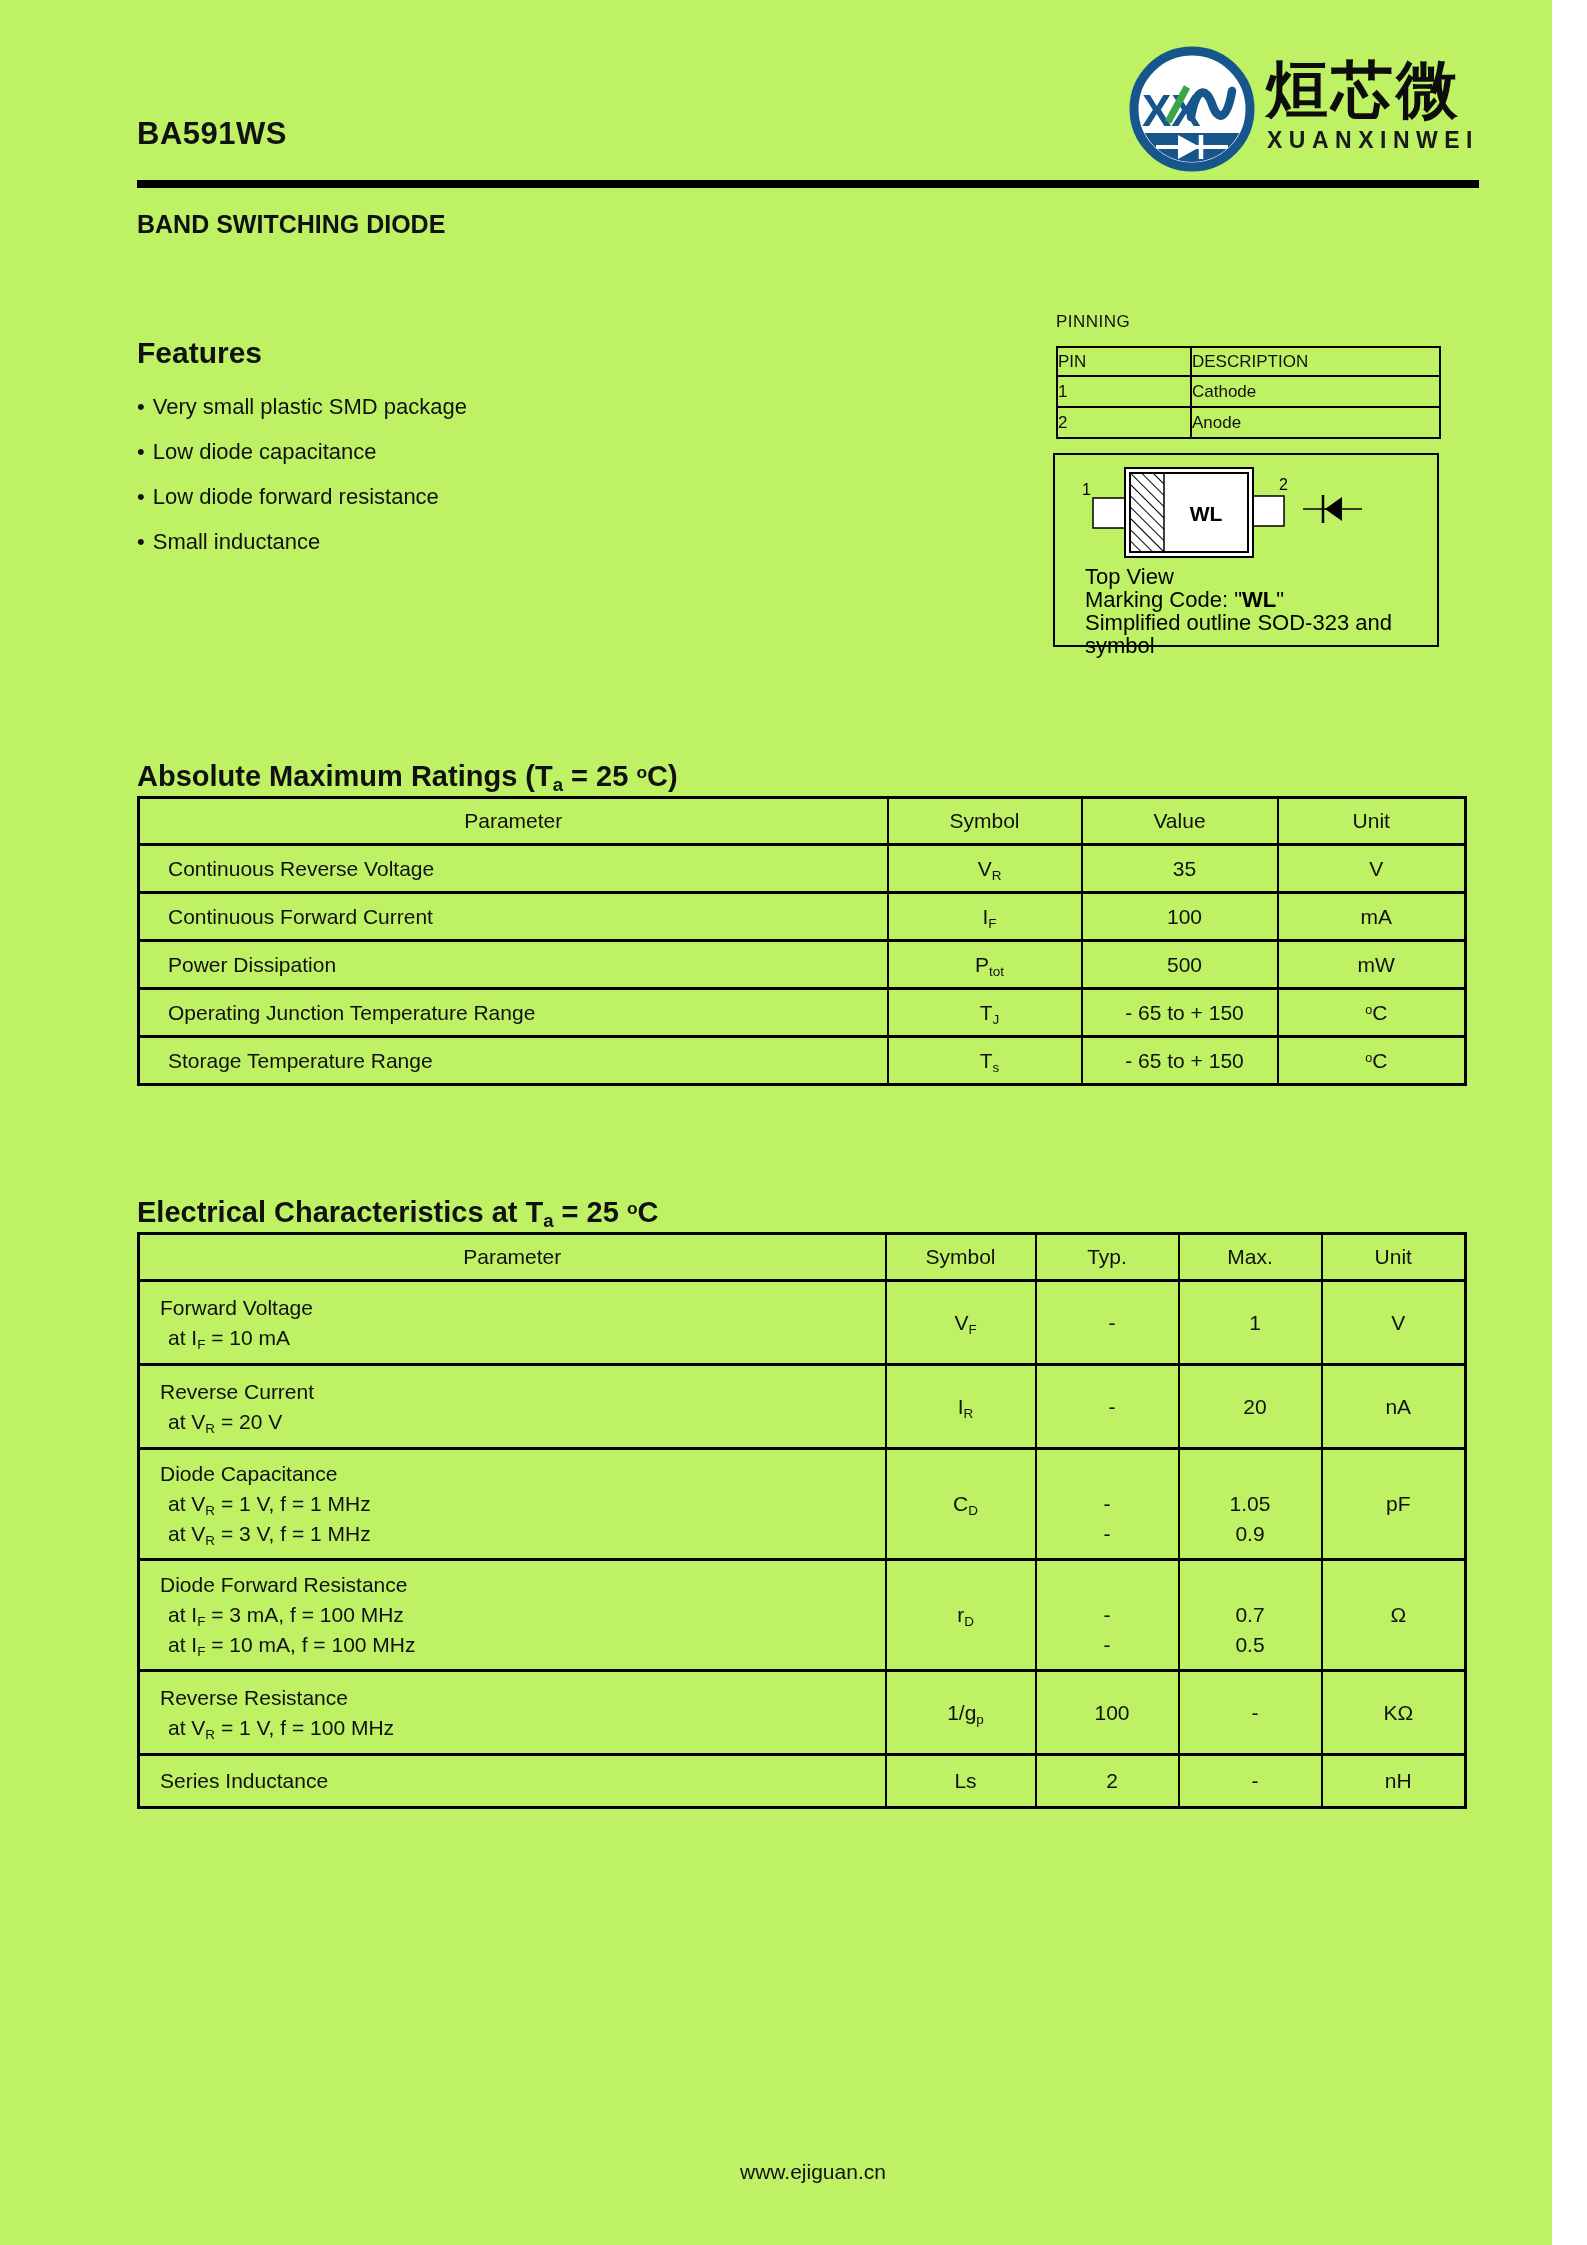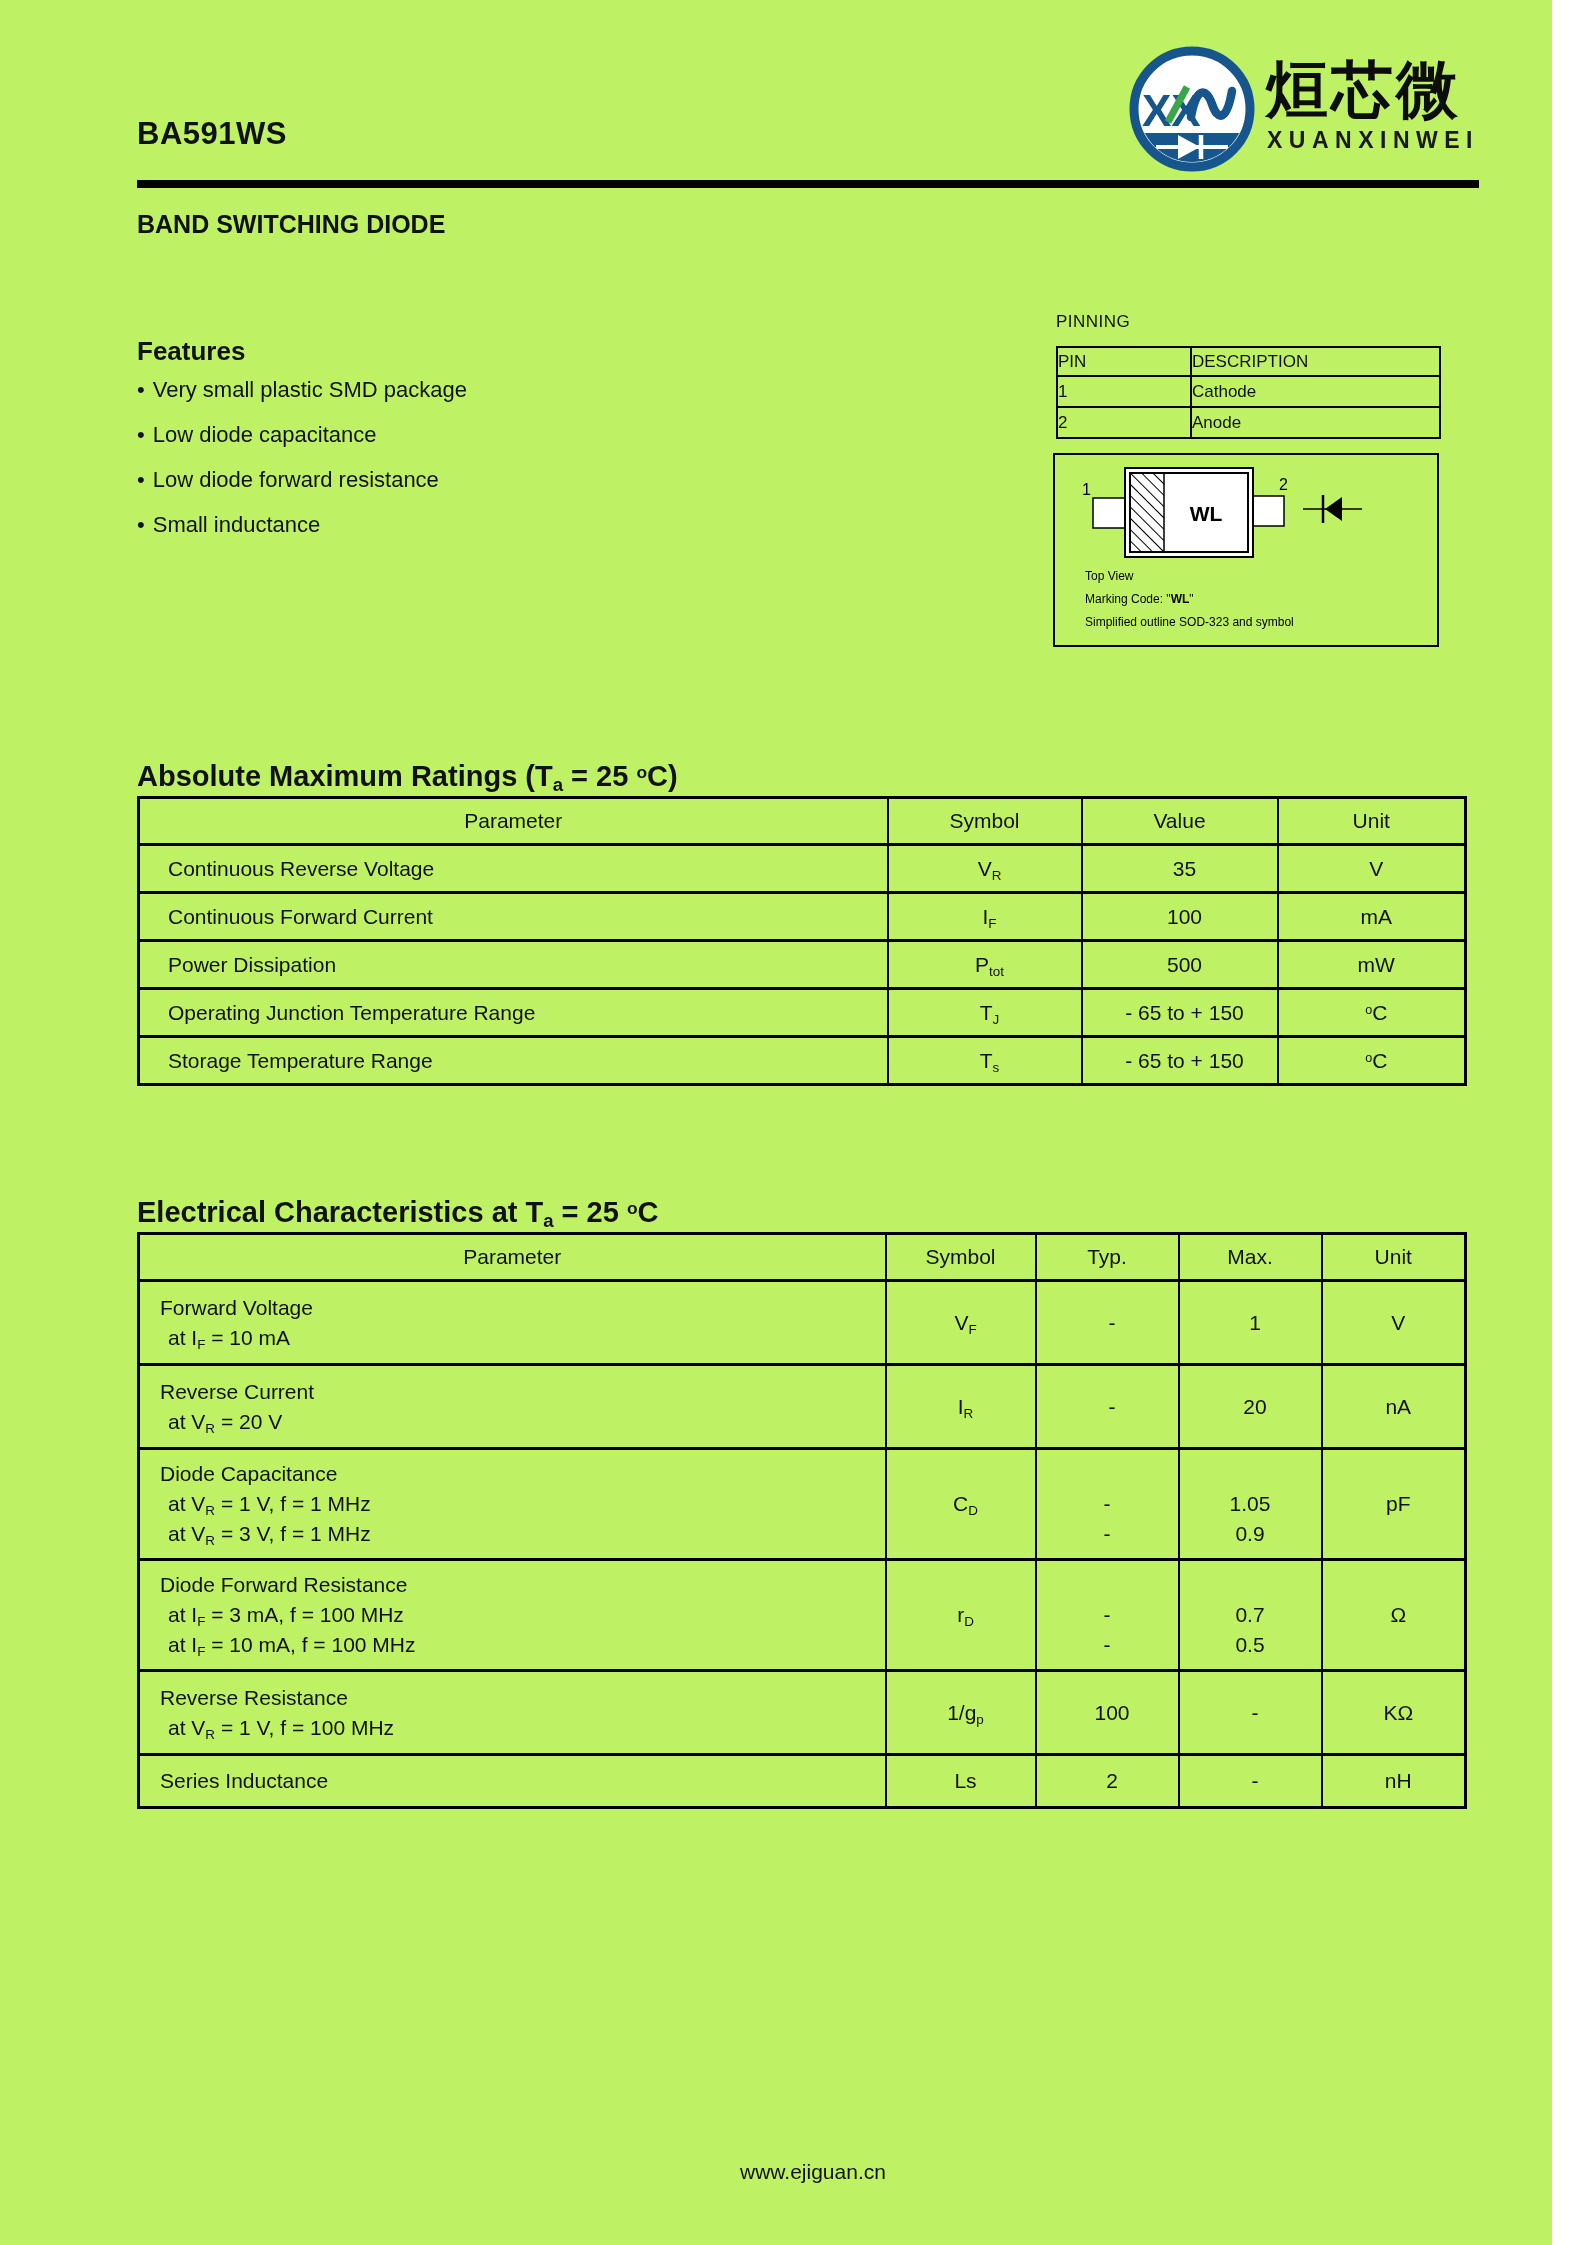--- a/index.html
+++ b/index.html
@@ -15,39 +15,39 @@
   .part-number{left:137px;top:116px;font-size:31px;font-weight:bold;letter-spacing:0.5px;}
   .header-rule{left:137px;top:180px;width:1342px;height:8px;background:#000;}
   .subtitle{left:137px;top:210px;font-size:25px;font-weight:bold;}
 
   .logo{left:1128px;top:45px;width:345px;height:130px;}
   .logo-cjk{position:absolute;left:138px;top:3px;font-size:62px;font-weight:bold;color:#0d0d0d;letter-spacing:3px;white-space:nowrap;}
   .logo-latin{position:absolute;left:139px;top:82px;font-size:23px;font-weight:bold;color:#1a1a1a;letter-spacing:6.5px;white-space:nowrap;}
 
   
   .features{left:137px;top:336px;width:560px;}
-  .features-heading{font-size:26px;font-weight:bold;margin-bottom:0;}
+  .features-heading{font-size:30px;font-weight:bold;margin-bottom:14px;}
   .feature-item{font-size:22px;line-height:45px;white-space:nowrap;}
   .feature-item .bullet{margin-right:8px;}
 
   
   .pinning-label{left:1056px;top:312px;font-size:17px;letter-spacing:0.5px;}
   .pin-table-wrap{left:1056px;top:346px;}
   table{border-collapse:collapse;table-layout:fixed;}
   .pin-table{width:383px;font-size:17px;}
   .pin-table th,.pin-table td{border:2px solid #000;font-weight:normal;padding:0;}
   .pin-table th{height:27px;}
   .pin-table td{height:29px;}
   .pin-col{text-align:left;}
   .desc-col{text-align:left;padding-left:16px;}
 
   
   .pkg-box{left:1053px;top:453px;width:382px;height:190px;border:2px solid #000;}
   .pkg-svg{position:absolute;left:0;top:0;}
-  .pkg-captions{position:absolute;left:30px;top:110px;font-size:12px;line-height:23px;color:#000;}
+  .pkg-captions{position:absolute;left:30px;top:110px;font-size:22px;line-height:23px;color:#000;}
   .pkg-captions b{font-weight:bold;}
 
   
   .sec-title{font-size:29px;font-weight:bold;}
   .abs-title{left:137px;top:760px;}
   .elec-title{left:137px;top:1196px;}
 
   
   .data-table{width:1327px;font-size:21px;border:3px solid #000;}
   .data-table th,.data-table td{border:2px solid #000;border-top-width:3px;border-bottom-width:3px;font-weight:normal;padding:0;box-sizing:border-box;}

